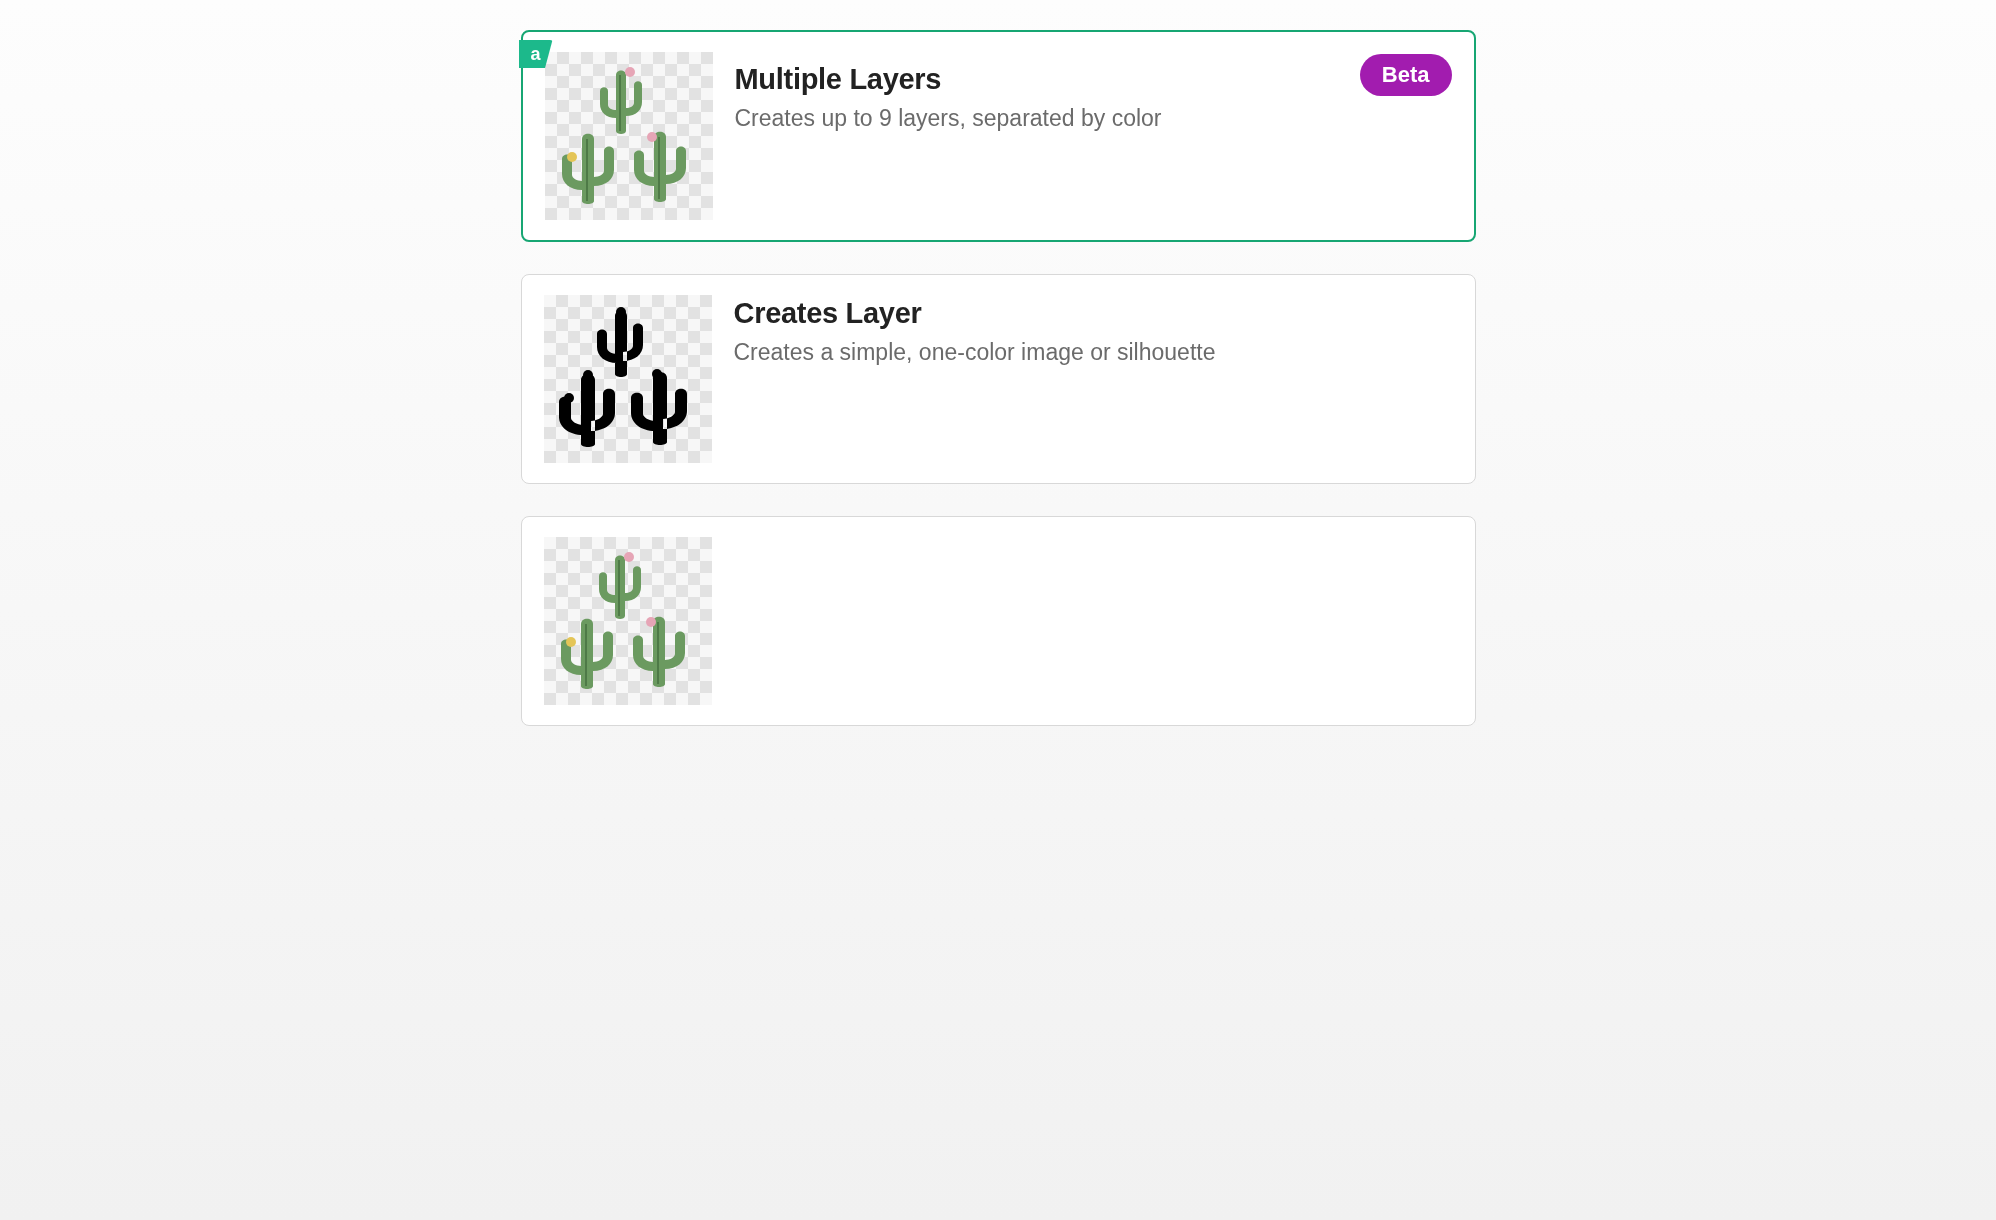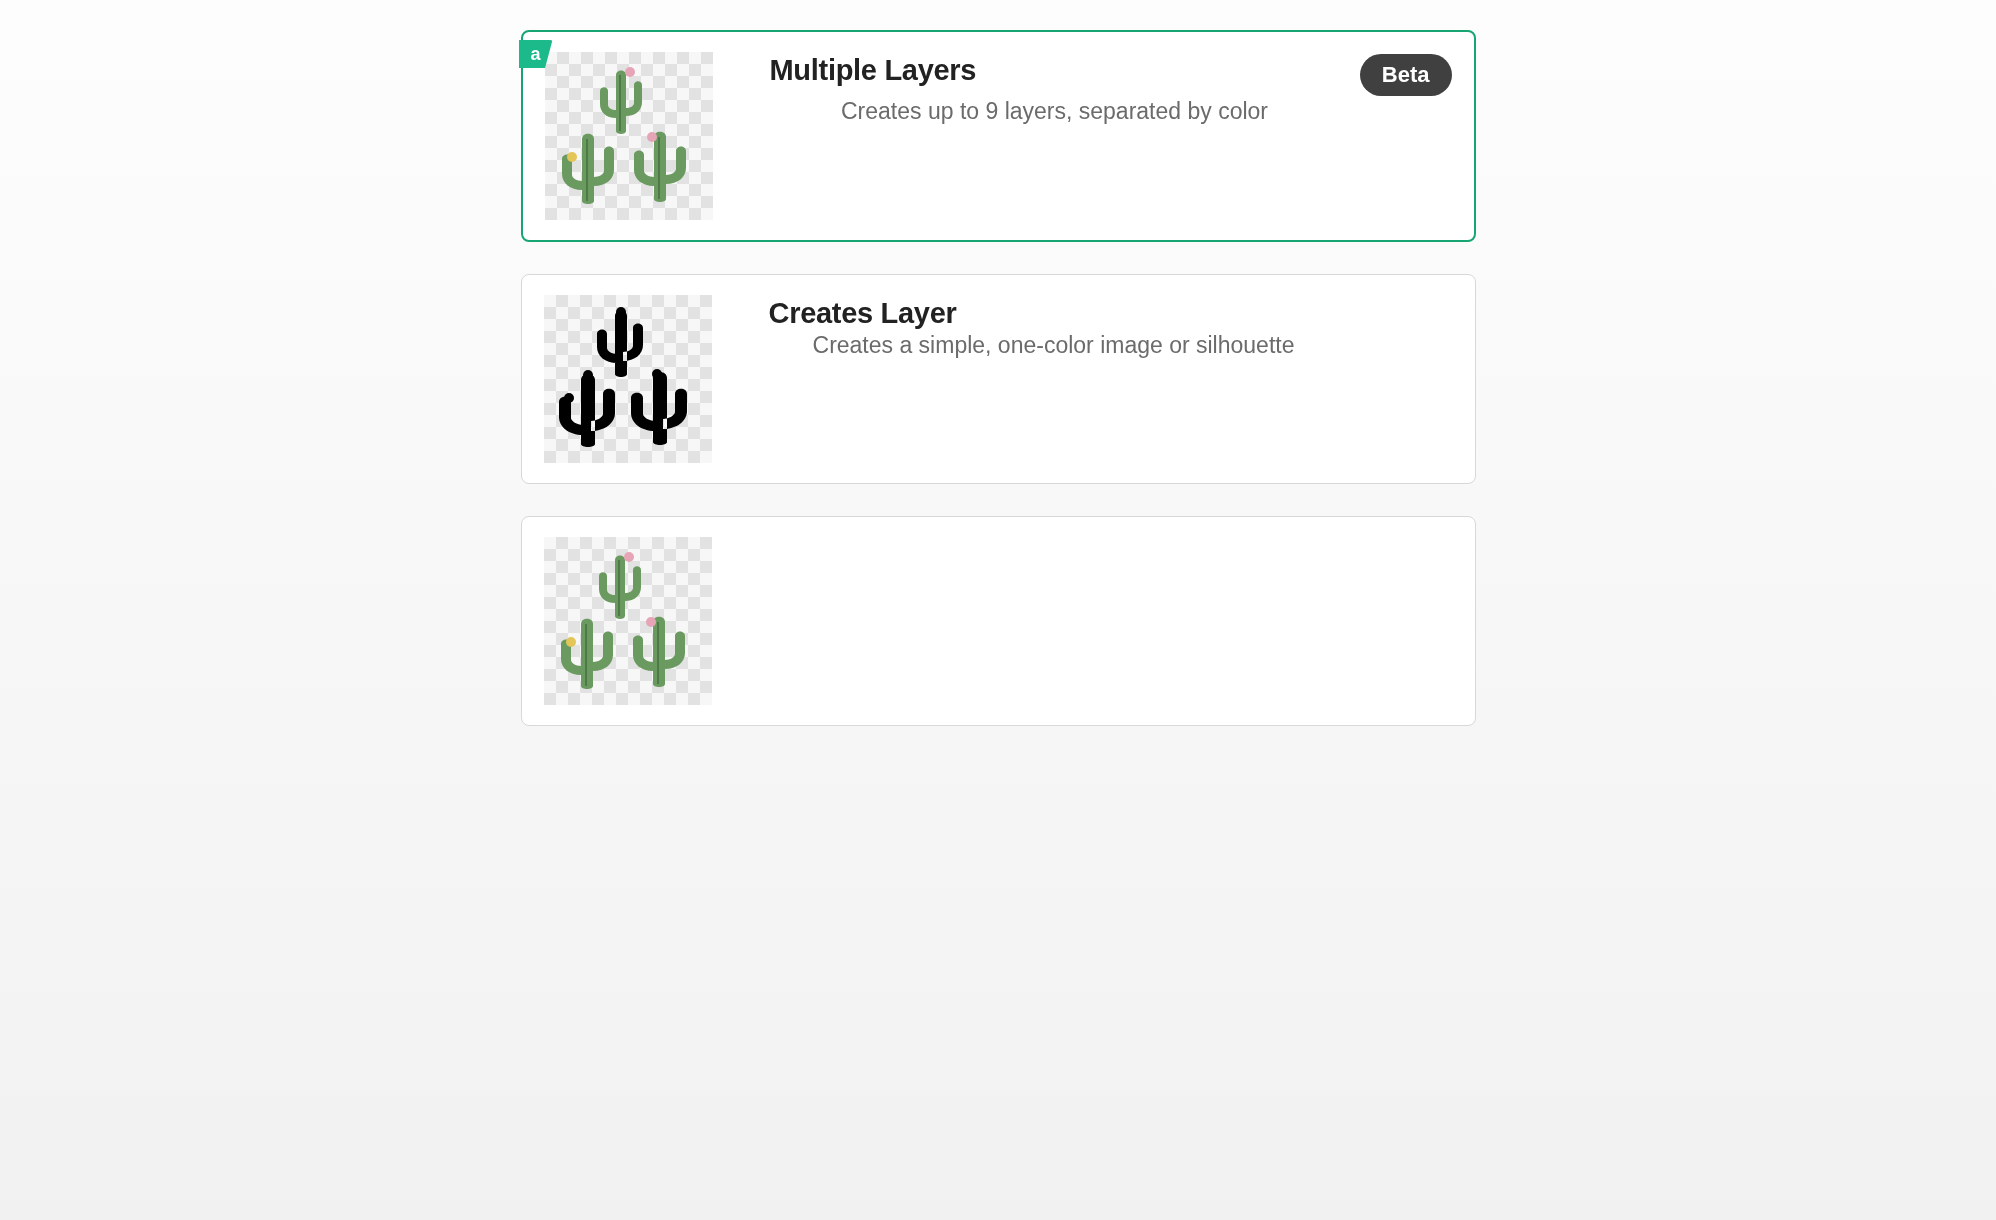--- a/index.html
+++ b/index.html
@@ -73,41 +73,39 @@
       background-color:#f7f7f7;
     }
     .card-body {
       flex: 1;
       padding-top: 2px;
       display: flex;
       flex-direction: column;
     }
     .title-row {
       display: flex;
-      align-items: flex-start;
+      align-items: flex-end;
       justify-content: space-between;
       gap: 24px;
-      margin-left: 35px;
     }
     .card-title {
       font-size: 29px;
       font-weight: 700;
       color: #222;
       letter-spacing: -0.3px;
     }
     .card-desc {
       font-size: 23px;
       color: #6b6b6b;
-      margin-top: 0;
+      margin-top: 7px;
       line-height: 1.35;
       max-width: 640px;
-      text-align: center;
     }
     .badge {
-      background: #404040;
+      background: #a21caf;
       color: #fff;
       font-size: 22px;
       font-weight: 600;
       padding: 8px 22px;
       border-radius: 999px;
       white-space: nowrap;
     }
     
     .cacti-wrap { position: relative; width: 150px; height: 150px; }
     svg.cactus { position: absolute; }

